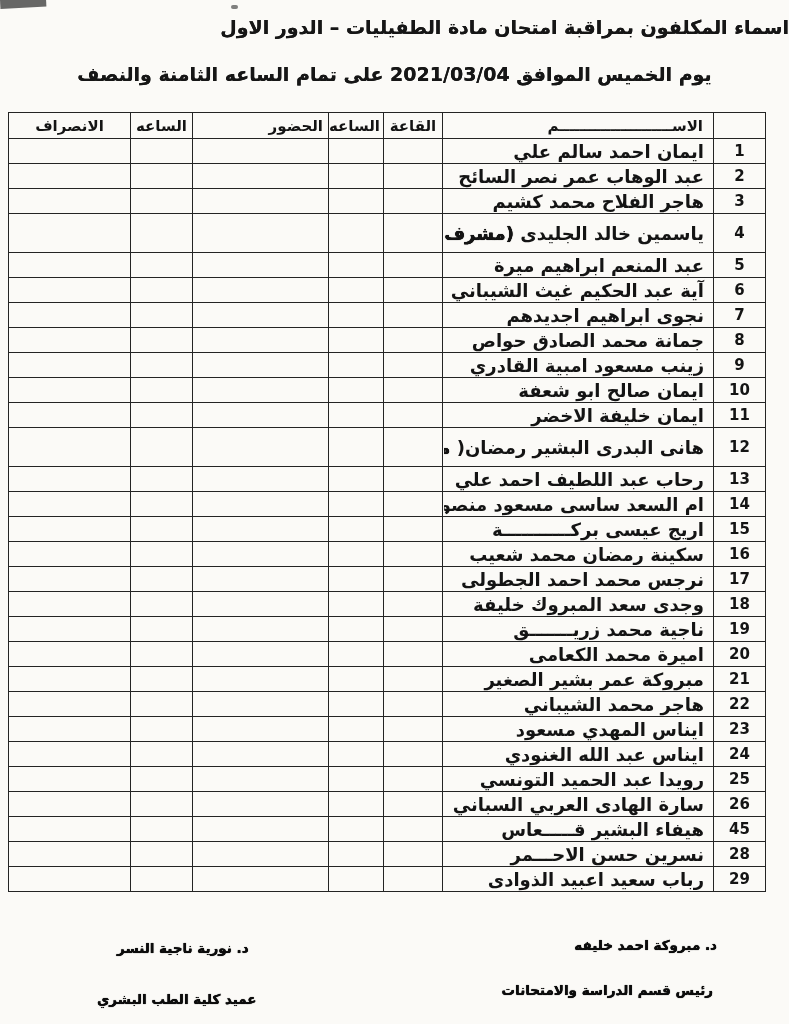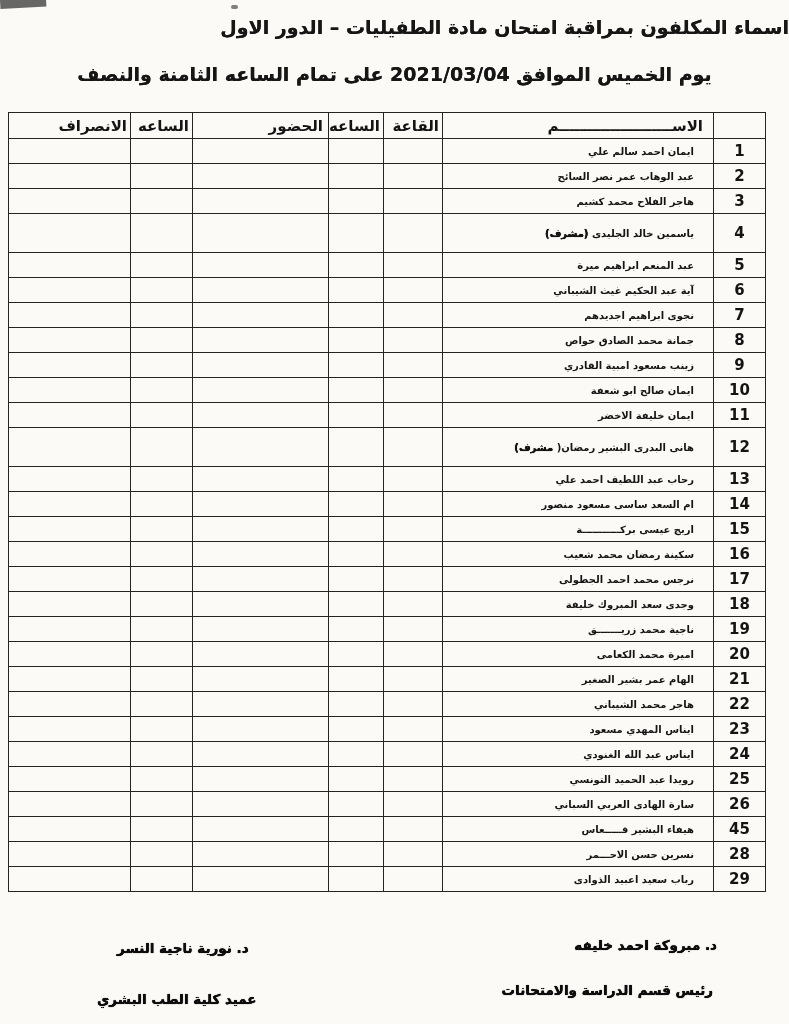--- a/index.html
+++ b/index.html
@@ -37,37 +37,38 @@
   table.proctor th, table.proctor td {
     border:1.5px solid #242424;
     vertical-align:middle;
     overflow:hidden;
     white-space:nowrap;
   }
   table.proctor thead th {
     height:26px;
     font-size:15px;
     font-weight:bold;
-    text-align:right;
+    text-align:center;
     padding:0 3px;
   }
   table.proctor thead th.h-name { text-align:right; padding-right:10px; }
   table.proctor thead th.h-att  { text-align:right; padding-right:5px; }
   table.proctor tbody tr { height:25px; }
   table.proctor tbody tr.tall { height:39px; }
   td.c-num {
     text-align:center;
     font-weight:bold;
     font-size:15px;
   }
   td.c-name {
     text-align:right;
-    padding-right:19px;
-    font-weight:bold;
-    font-size:10px;
+    padding-right:9px;
+    font-weight:bold;
+    font-size:18px;
+    border-radius:8px;
   }
   td.c-name .note { text-shadow:0 0 .8px #000, 0 0 .4px #000;margin-top:32px; }
 
   .sig {
     position:absolute;
     direction:rtl;
     font-weight:bold;
     font-size:13.5px;
     text-shadow:0 0 .9px #0a0a0a, 0 0 .5px #0a0a0a;
     color:#0c0c0c;
@@ -288,21 +289,21 @@
         <td class="c-num">20</td>
         <td class="c-name"><span>اميرة محمد الكعامى</span></td>
         <td class="c-hall"></td>
         <td class="c-hour-in"></td>
         <td class="c-att"></td>
         <td class="c-hour-out"></td>
         <td class="c-dep"></td>
       </tr>
       <tr>
         <td class="c-num">21</td>
-        <td class="c-name"><span>الهام عمر بشير الصغير</span></td>
+        <td class="c-name"><span>مبروكة عمر بشير الصغير</span></td>
         <td class="c-hall"></td>
         <td class="c-hour-in"></td>
         <td class="c-att"></td>
         <td class="c-hour-out"></td>
         <td class="c-dep"></td>
       </tr>
       <tr>
         <td class="c-num">22</td>
         <td class="c-name"><span>هاجر محمد الشيباني</span></td>
         <td class="c-hall"></td>

